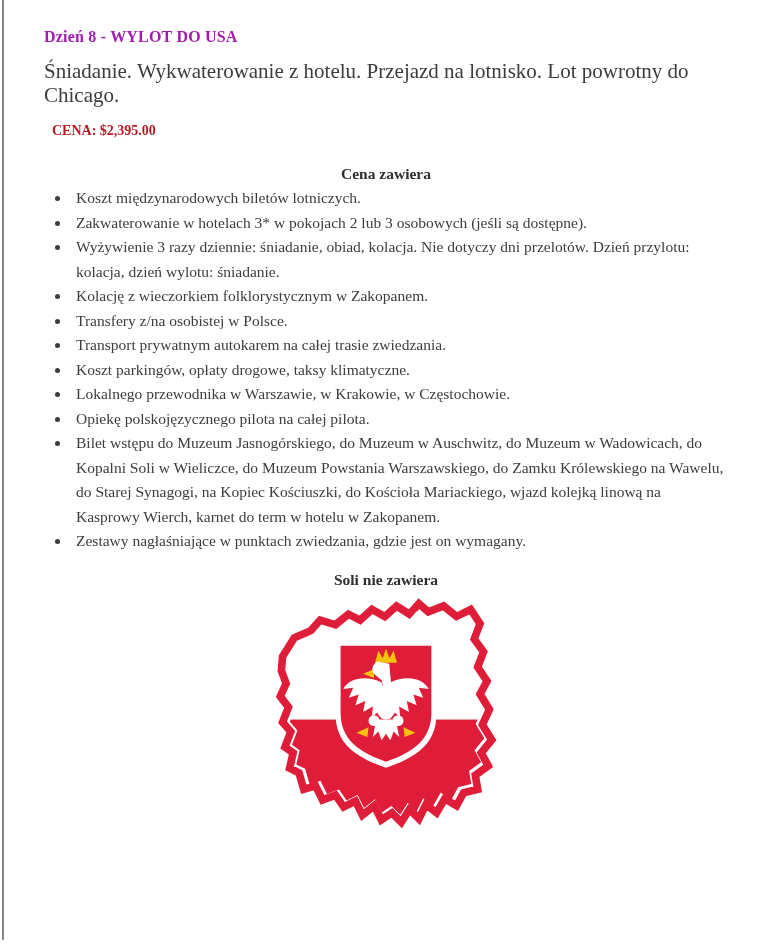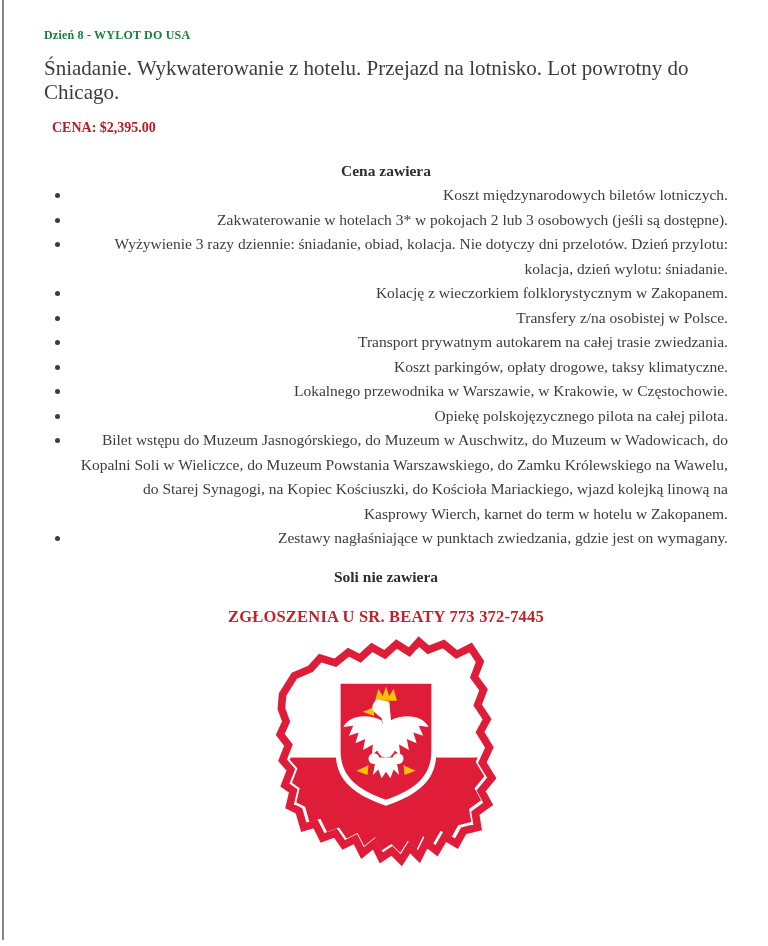--- a/index.html
+++ b/index.html
@@ -13,22 +13,22 @@
   }
   .page-edge-line {
     position: absolute; left: 2px; top: 0;
     width: 2px; height: 940px;
     background: #868686;
   }
   .content {
     padding: 28px 40px 0 44px;
   }
   .doc-title {
-    font-size: 12px; font-weight: bold;
-    color: #15803d;
+    font-size: 16px; font-weight: bold;
+    color: #a21caf;
     letter-spacing: 0.2px;
     font-family: Liberation Serif, serif;
   }
   .intro {
     margin-top: 13px;
     font-size: 21px; line-height: 24px;
   }
   .price-line {
     margin-top: 16px; padding-left: 8px;
     font-size: 14px; font-weight: bold;
@@ -38,21 +38,20 @@
     font-size: 15.5px; font-weight: bold;
     color: #2e2e2e;
     text-align: center;
   }
   .sec-includes { margin-top: 26px; }
   .sec-excludes { margin-top: 17px; }
   ul.doc-list {
     margin-top: 3px;
     padding-left: 27px;
     list-style: disc outside;
-    text-align: right;
   }
   ul.doc-list li {
     padding-left: 5px;
     font-size: 15.5px;
     line-height: 24.5px;
     color: #3c3c3c;
   }
   .contact-line {
     margin-top: 21px;
     text-align: center;
@@ -93,21 +92,20 @@
     <li>Transport prywatnym autokarem na całej trasie zwiedzania.</li>
     <li>Koszt parkingów, opłaty drogowe, taksy klimatyczne.</li>
     <li>Lokalnego przewodnika w Warszawie, w Krakowie, w Częstochowie.</li>
     <li>Opiekę polskojęzycznego pilota na całej pilota.</li>
     <li>Bilet wstępu do Muzeum Jasnogórskiego, do Muzeum w Auschwitz, do Muzeum w Wadowicach, do Kopalni Soli w Wieliczce, do Muzeum Powstania Warszawskiego, do Zamku Królewskiego na Wawelu, do Starej Synagogi, na Kopiec Kościuszki, do Kościoła Mariackiego, wjazd kolejką linową na Kasprowy Wierch, karnet do term w hotelu w Zakopanem.</li>
     <li>Zestawy nagłaśniające w punktach zwiedzania, gdzie jest on wymagany.</li>
   </ul>
 
   <div class="section-heading sec-excludes">Soli nie zawiera</div>
 
-  <div class="contact-line">ZGŁOSZENIA U SR. BEATY 773 372-7445</div>
 
   <div class="map-wrap">
     <svg class="map-svg" viewBox="0 0 236 212" aria-hidden="true">
       <defs>
         <clipPath id="polandClip">
           <path d="M30,58 L40,42 L54,36 L62,27 L75,31 L86,22 L96,27 L106,18 L117,24 L127,15 L138,22 L146,13 L154,20 L167,15 L178,24 L190,18 L198,30 L193,43 L201,54 L196,67 L204,79 L198,90 L206,103 L200,116 L208,129 L199,140 L205,151 L194,159 L196,171 L184,174 L178,185 L168,179 L161,191 L152,184 L146,196 L138,188 L131,199 L123,191 L114,197 L108,185 L98,193 L92,181 L82,186 L75,176 L64,180 L58,168 L48,171 L44,157 L36,153 L39,140 L32,135 L37,122 L30,114 L35,101 L28,92 L33,81 L29,70 Z"></path>
         </clipPath>
       </defs>
 
       <g>

